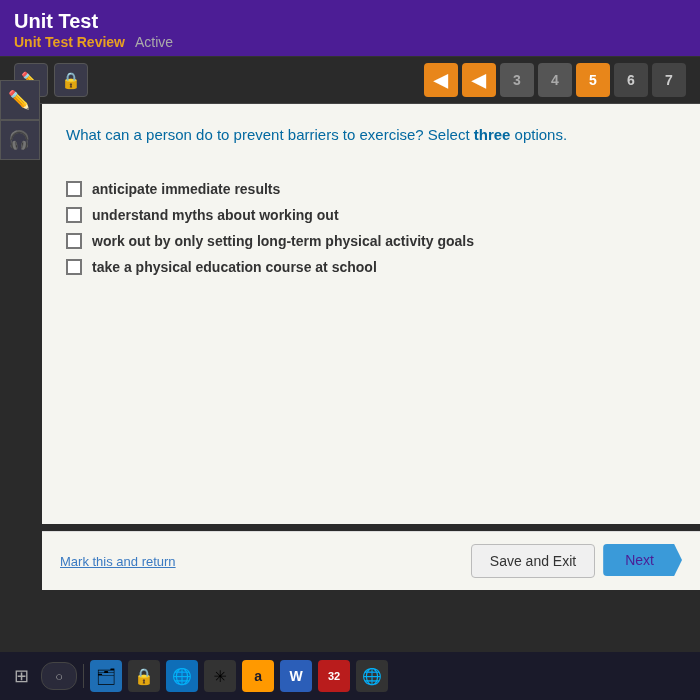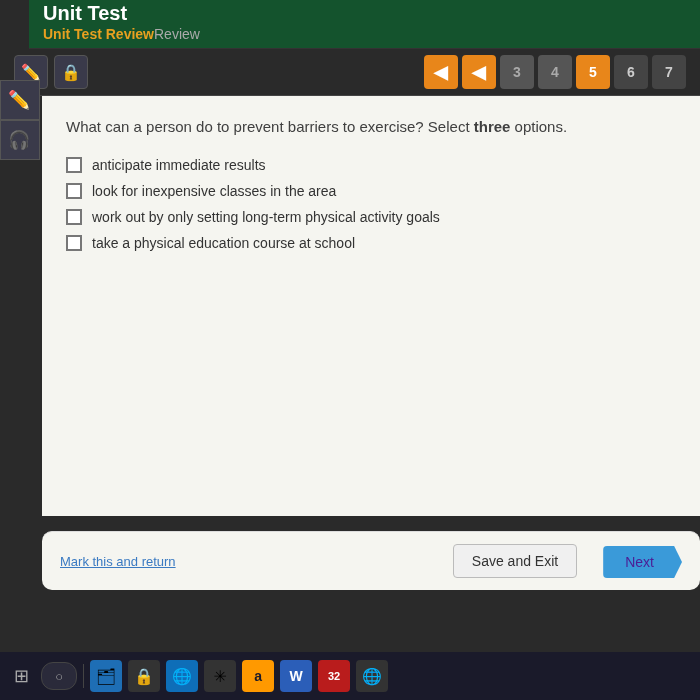--- a/index.html
+++ b/index.html
@@ -7,35 +7,34 @@
       background: #2a2a2a;
       width: 700px;
       height: 700px;
       font-family: Arial, sans-serif;
       overflow: hidden;
       position: relative;
     }
 
     
     .header {
-      background: #14532d;
-      padding: 0 14px 6px 14px;
+      background: #4c1d95;
+      padding: 8px 14px 6px 14px;
       border-bottom: 1px solid #333;
-      margin-left: 29px;
     }
     .header-title {
       color: #ffffff;
       font-size: 20px;
       font-weight: bold;
       line-height: 1.3;
     }
     .header-sub {
       display: flex;
       align-items: center;
-      gap: 0;
+      gap: 10px;
     }
     .header-sub-link {
       color: #e8a020;
       font-size: 14px;
       font-weight: bold;
       text-decoration: none;
       cursor: pointer;
     }
     .header-sub-status {
       color: #aaaaaa;
@@ -132,41 +131,42 @@
     .main-content {
       background: #f5f5f0;
       margin: 0 0 0 42px;
       min-height: 420px;
       padding: 20px 24px 20px 24px;
       position: relative;
     }
 
     .question-text {
       font-size: 15px;
-      color: #404040;
-      margin-bottom: 18px;
+      color: #0369a1;
+      margin-bottom: 34px;
       line-height: 1.5;
     }
     .question-text strong {
       font-weight: bold;
     }
 
     .option-list {
       list-style: none;
       display: flex;
       flex-direction: column;
       gap: 10px;
     }
     .option-item {
       display: flex;
       align-items: center;
       gap: 10px;
       font-size: 14px;
       color: #333;
       cursor: pointer;
+      font-weight: bold;
     }
     .option-checkbox {
       width: 16px;
       height: 16px;
       border: 2px solid #777;
       background: white;
       flex-shrink: 0;
       cursor: pointer;
     }
     .option-label {
@@ -179,32 +179,31 @@
       position: absolute;
       bottom: 110px;
       left: 42px;
       right: 0;
       background: #f5f5f0;
       border-top: 1px solid #ddd;
       padding: 12px 18px;
       display: flex;
       align-items: center;
       justify-content: space-between;
-      border-radius: 10px;
     }
     .mark-return-link {
       color: #3a7ac2;
       font-size: 13px;
       text-decoration: underline;
       cursor: pointer;
     }
     .action-buttons {
       display: flex;
-      gap: 26px;
-      align-items: flex-end;
+      gap: 8px;
+      align-items: flex-start;
     }
     .btn-save-exit {
       background: #f0f0f0;
       border: 1px solid #bbb;
       border-radius: 4px;
       padding: 8px 18px;
       font-size: 14px;
       color: #333;
       cursor: pointer;
     }
@@ -269,21 +268,21 @@
       background: #444;
     }
   </style>
 </head>
 <body>
 
 <div class="header">
   <div class="header-title">Unit Test</div>
   <div class="header-sub">
     <span class="header-sub-link">Unit Test Review</span>
-    <span class="header-sub-status">Review</span>
+    <span class="header-sub-status">Active</span>
   </div>
 </div>
 
 <div class="toolbar">
   <div class="toolbar-left">
     <div class="tool-btn">✏️</div>
     <div class="tool-btn">🔒</div>
   </div>
   <div class="toolbar-nav">
     <button class="nav-btn arrow">◀</button>
@@ -306,21 +305,21 @@
     <span>What can a person do to prevent barriers to exercise? Select </span><strong>three</strong><span> options.</span>
   </div>
 
   <ul class="option-list">
     <li class="option-item">
       <div class="option-checkbox"></div>
       <span class="option-label">anticipate immediate results</span>
     </li>
     <li class="option-item">
       <div class="option-checkbox"></div>
-      <span class="option-label">look for inexpensive classes in the area</span>
+      <span class="option-label">understand myths about working out</span>
     </li>
     <li class="option-item">
       <div class="option-checkbox"></div>
       <span class="option-label">work out by only setting long-term physical activity goals</span>
     </li>
     <li class="option-item">
       <div class="option-checkbox"></div>
       <span class="option-label">take a physical education course at school</span>
     </li>
   </ul>

